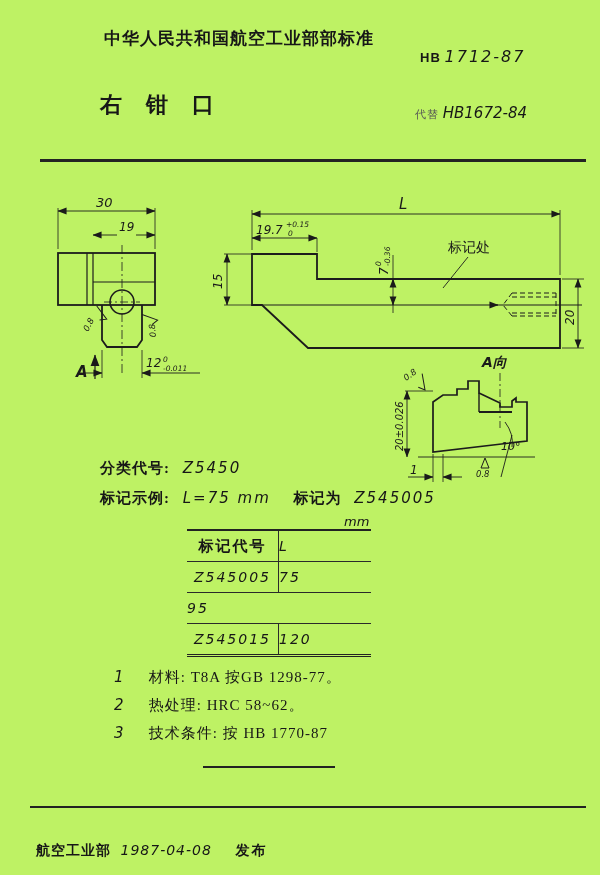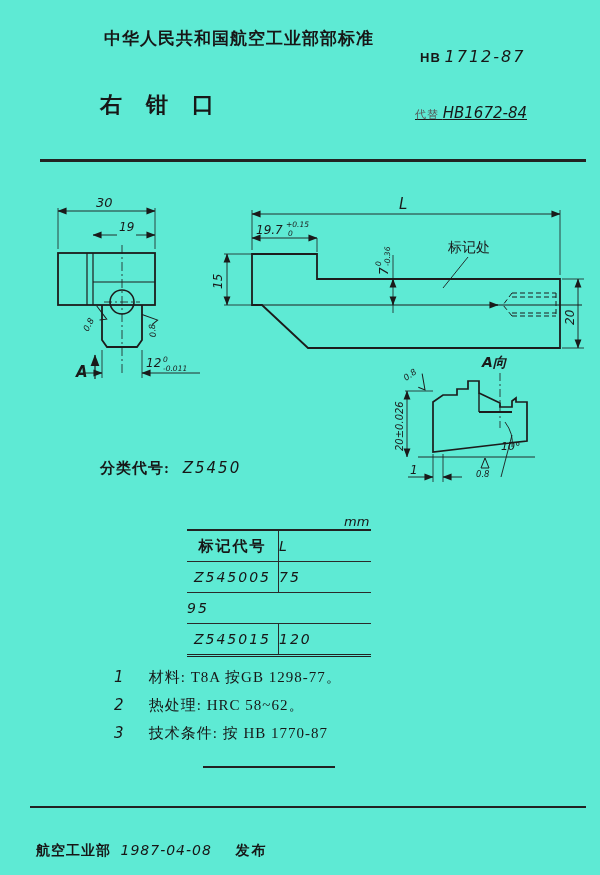--- a/index.html
+++ b/index.html
@@ -1,29 +1,29 @@
 <!DOCTYPE html>
 <html><head>
 <meta charset="utf-8">
 <style>
   html,body{margin:0;padding:0;background:#d8d8d8;}
   .page{
     position:relative;width:600px;height:875px;margin:0 auto;
-    background:#5eead4;overflow:hidden;
+    background:#bef264;overflow:hidden;
     font-family:"Liberation Serif", serif;color:#171717;
   }
   .abs{position:absolute;}
   .cn{font-family:"Liberation Serif", serif;}
   .hw{font-family:"DejaVu Sans", sans-serif;font-style:italic;}
   .std-name{left:104px;top:27px;font-size:17px;font-weight:bold;letter-spacing:1px;}
   .std-code{left:420px;top:47px;font-size:15px;}
   .std-code .pre{font-family:"Liberation Sans", sans-serif;font-size:13px;font-weight:bold;letter-spacing:1px;}
   .std-code .num{font-size:16px;letter-spacing:2px;}
   .doc-title{left:100px;top:90px;font-size:22px;font-weight:bold;letter-spacing:24px;}
-  .replaces{left:415px;top:104px;font-size:15px;text-decoration:underline;}
+  .replaces{left:415px;top:104px;font-size:15px;}
   .replaces .lbl{font-size:11px;color:#555;letter-spacing:1px;}
   .rule-top{left:40px;top:159px;width:546px;height:3px;background:#232323;}
   .class-line{left:100px;top:459px;font-size:15px;letter-spacing:1px;}
   .class-line2{left:100px;top:489px;font-size:15px;letter-spacing:1px;}
   .class-line .val,.class-line2 .val{font-family:"DejaVu Sans", sans-serif;font-style:italic;letter-spacing:2px;margin-left:8px;}
   .lblcn{font-weight:bold;}
   .unit-mm{left:344px;top:514px;font-size:13px;font-style:italic;font-family:"DejaVu Sans", sans-serif;}
   .spec-table{left:187px;top:529px;width:184px;border-top:2px solid #222;border-bottom:3px double #222;}
   .spec-row{display:flex;height:30px;align-items:center;}
   .spec-row + .spec-row{border-top:1.5px solid #2a2a2a;}
@@ -198,20 +198,26 @@
     <text class="hwt" x="410" y="289" font-size="12">1</text>
     <text class="hwt" x="501" y="265" font-size="11">10°</text>
     <text class="hwt" transform="translate(406,196) rotate(-35)" font-size="8.5">0.8</text>
     <text class="hwt" x="476" y="292" font-size="8.5">0.8</text>
   </svg>
 
   <div class="abs class-line">
     <span class="lblcn cn">分类代号:</span>
     <span class="val">Z5450</span>
   </div>
+  <div class="abs class-line2">
+    <span class="lblcn cn">标记示例:</span>
+    <span class="val">L=75 mm</span>
+    <span class="lblcn cn" style="margin-left:18px;">标记为</span>
+    <span class="val">Z545005</span>
+  </div>
 
   <div class="abs unit-mm">mm</div>
   <div class="abs spec-table">
     <div class="spec-row">
       <div class="spec-cell c1 spec-head cn">标记代号</div>
       <div class="spec-cell c2 spec-val">L</div>
     </div>
     <div class="spec-row">
       <div class="spec-cell c1 spec-val">Z545005</div>
       <div class="spec-cell c2 spec-val">75</div>

